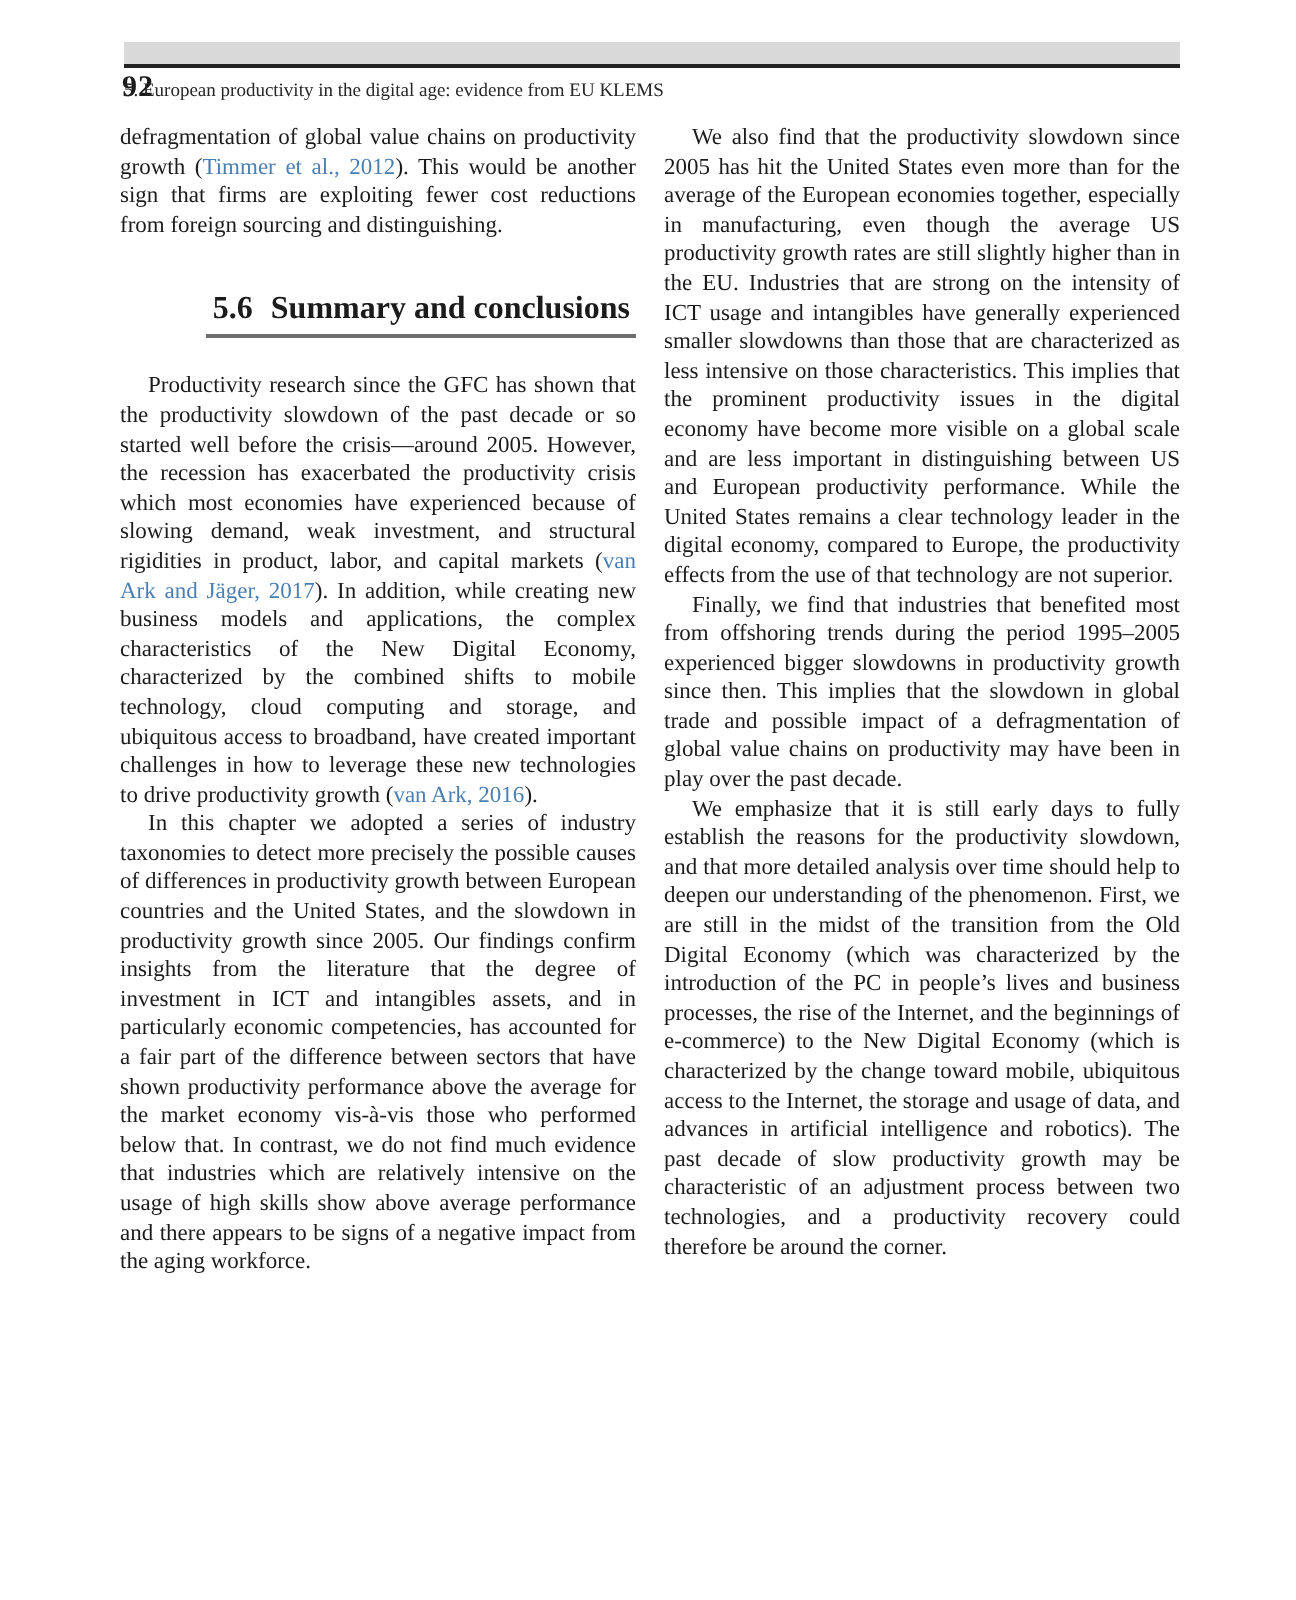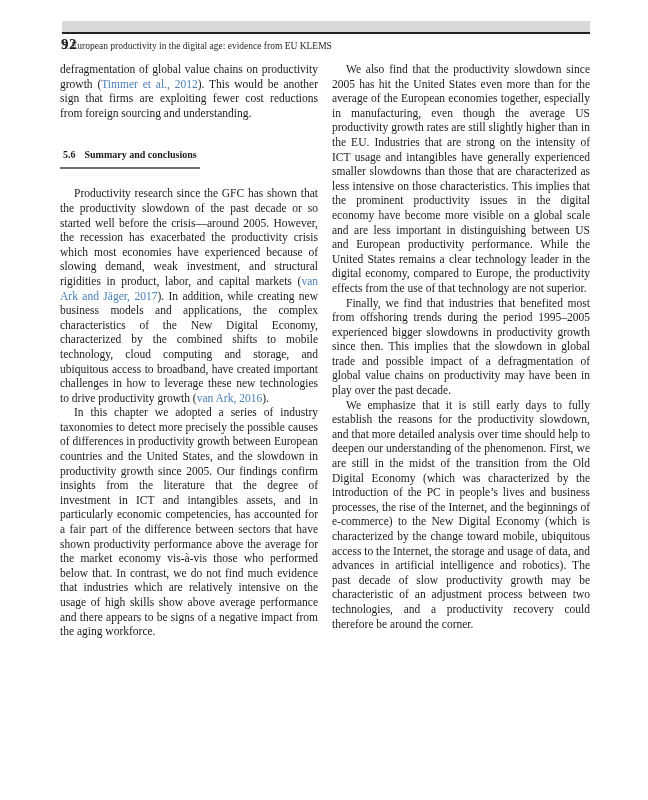--- a/index.html
+++ b/index.html
@@ -12,37 +12,37 @@
   .header-band{position:absolute;left:62px;top:21px;width:528px;height:11px;
     background:var(--band_fill);border-bottom:2.5px solid var(--band_rule);}
   .page-number{position:absolute;left:61px;top:36px;font-size:15px;font-weight:bold;letter-spacing:.5px;}
   .running-header{position:absolute;left:62px;top:41px;width:528px;
     font-size:9.5px;color:#262626;}
   .content{position:absolute;left:60px;top:62px;width:530px;display:flex;gap:14px;}
   .column{width:258px;font-size:11.5px;line-height:14.6px;text-align:justify;
     text-justify:inter-word;}
   .para{margin:0;}
   .para.indent{text-indent:14px;}
-  .section-heading{margin:27px 0 17px 0;text-align:left;font-size:10px;
+  .section-heading{margin:27px 0 17px 0;text-align:right;font-size:16px;
     font-weight:bold;line-height:16px;}
   .heading-inner{display:inline-block;border-bottom:2px solid var(--heading_underline);
     padding:0 3px 4px 3px;}
   .heading-num{margin-right:9px;}
   .citation{color:var(--citation_link);text-decoration:none;cursor:pointer;}
 </style>
 </head>
 <body>
 
 <div class="page">
   <div class="header-band"></div>
   <div class="page-number">92</div>
   <div class="running-header">5. European productivity in the digital age: evidence from EU KLEMS</div>
   <div class="content">
     <div class="column">
-        <p class="para"><span>defragmentation of global value chains on productivity growth (</span><a class="citation">Timmer et al., 2012</a><span>). This would be another sign that firms are exploiting fewer cost reductions from foreign sourcing and understanding.</span></p>
+        <p class="para"><span>defragmentation of global value chains on productivity growth (</span><a class="citation">Timmer et al., 2012</a><span>). This would be another sign that firms are exploiting fewer cost reductions from foreign sourcing and distinguishing.</span></p>
         <h2 class="section-heading"><span class="heading-inner"><span class="heading-num">5.6</span><span>Summary and conclusions</span></span></h2>
         <p class="para indent"><span>Productivity research since the GFC has shown that the productivity slowdown of the past decade or so started well before the crisis—around 2005. However, the recession has exacerbated the productivity crisis which most economies have experienced because of slowing demand, weak investment, and structural rigidities in product, labor, and capital markets (</span><a class="citation">van Ark and Jäger, 2017</a><span>). In addition, while creating new business models and applications, the complex characteristics of the New Digital Economy, characterized by the combined shifts to mobile technology, cloud computing and storage, and ubiquitous access to broadband, have created important challenges in how to leverage these new technologies to drive productivity growth (</span><a class="citation">van Ark, 2016</a><span>).</span></p>
         <p class="para indent"><span>In this chapter we adopted a series of industry taxonomies to detect more precisely the possible causes of differences in productivity growth between European countries and the United States, and the slowdown in productivity growth since 2005. Our findings confirm insights from the literature that the degree of investment in ICT and intangibles assets, and in particularly economic competencies, has accounted for a fair part of the difference between sectors that have shown productivity performance above the average for the market economy vis-à-vis those who performed below that. In contrast, we do not find much evidence that industries which are relatively intensive on the usage of high skills show above average performance and there appears to be signs of a negative impact from the aging workforce.</span></p>
       </div>
     <div class="column">
         <p class="para indent"><span>We also find that the productivity slowdown since 2005 has hit the United States even more than for the average of the European economies together, especially in manufacturing, even though the average US productivity growth rates are still slightly higher than in the EU. Industries that are strong on the intensity of ICT usage and intangibles have generally experienced smaller slowdowns than those that are characterized as less intensive on those characteristics. This implies that the prominent productivity issues in the digital economy have become more visible on a global scale and are less important in distinguishing between US and European productivity performance. While the United States remains a clear technology leader in the digital economy, compared to Europe, the productivity effects from the use of that technology are not superior.</span></p>
         <p class="para indent"><span>Finally, we find that industries that benefited most from offshoring trends during the period 1995–2005 experienced bigger slowdowns in productivity growth since then. This implies that the slowdown in global trade and possible impact of a defragmentation of global value chains on productivity may have been in play over the past decade.</span></p>
         <p class="para indent"><span>We emphasize that it is still early days to fully establish the reasons for the productivity slowdown, and that more detailed analysis over time should help to deepen our understanding of the phenomenon. First, we are still in the midst of the transition from the Old Digital Economy (which was characterized by the introduction of the PC in people’s lives and business processes, the rise of the Internet, and the beginnings of e-commerce) to the New Digital Economy (which is characterized by the change toward mobile, ubiquitous access to the Internet, the storage and usage of data, and advances in artificial intelligence and robotics). The past decade of slow productivity growth may be characteristic of an adjustment process between two technologies, and a productivity recovery could therefore be around the corner.</span></p>
       </div>
   </div>

